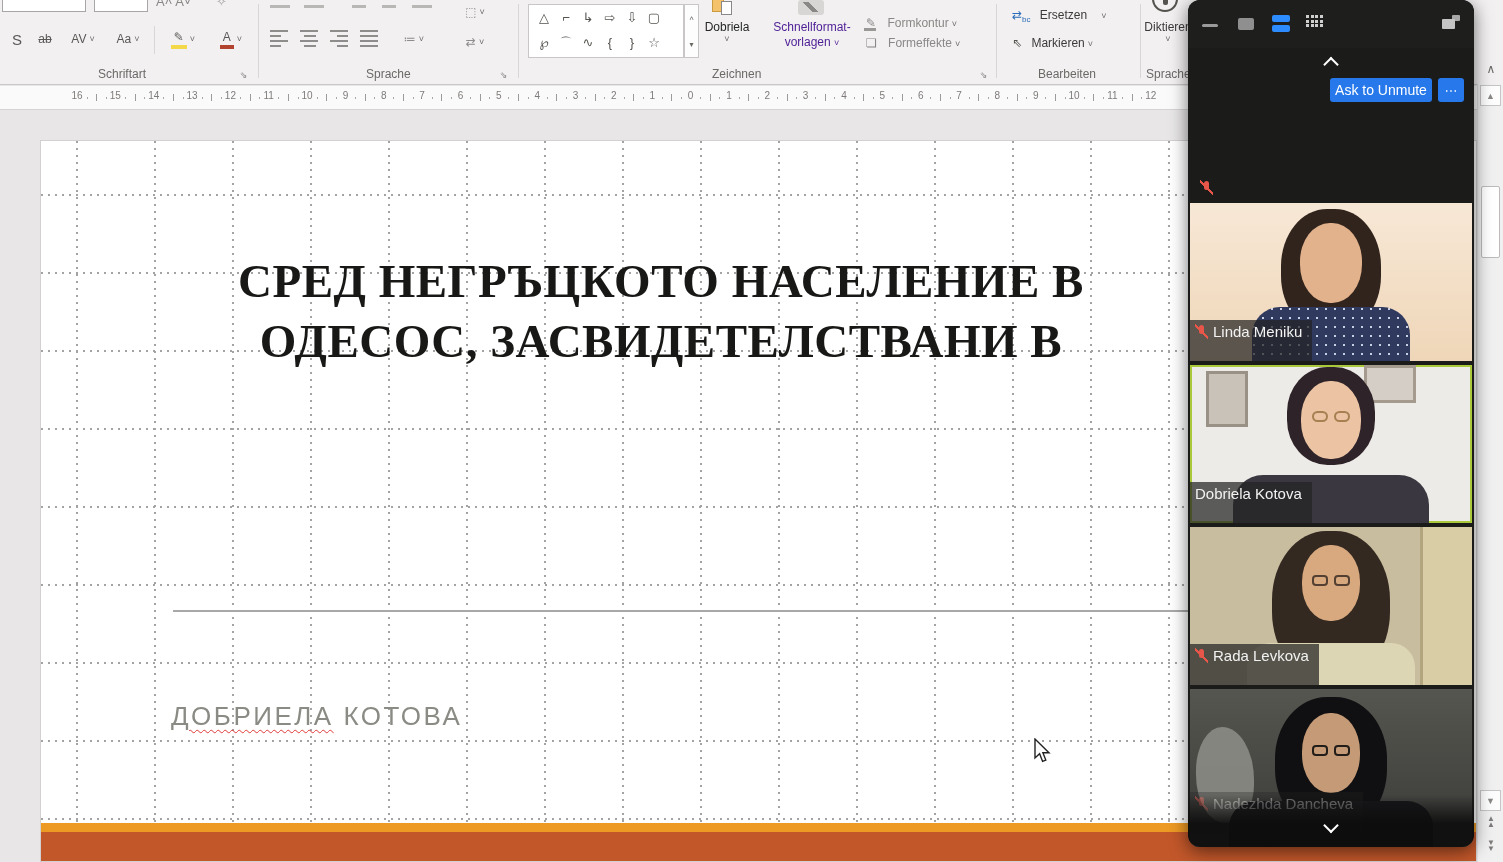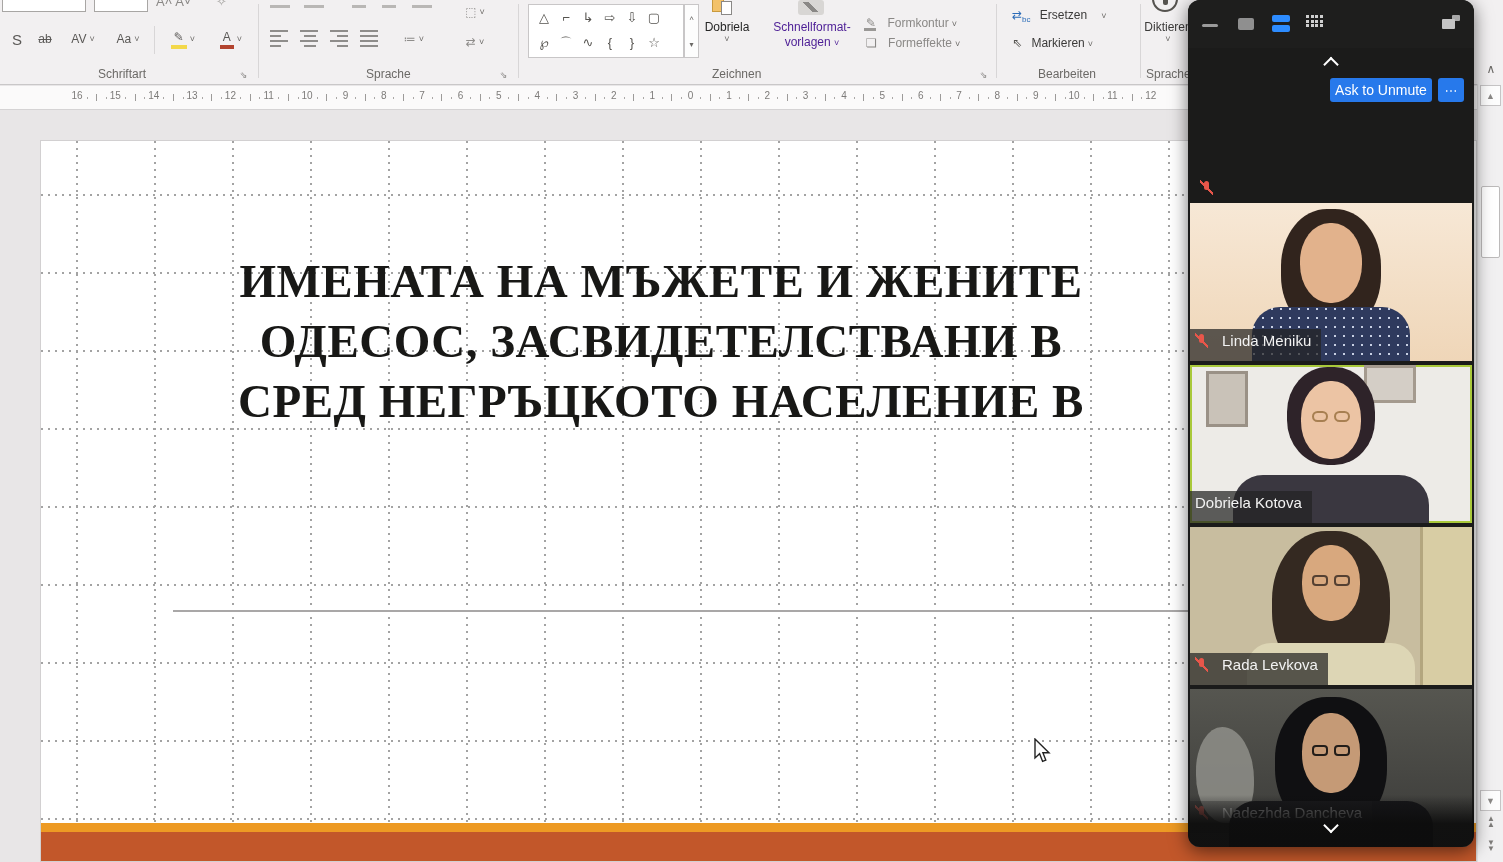--- a/index.html
+++ b/index.html
@@ -102,21 +102,21 @@
   .micm { position:relative; width:13px; height:15px; display:inline-block; flex:none; }
   .micm::before { content:""; position:absolute; left:4px; top:1px; width:5px; height:9px;
                   background:#e8564a; border-radius:3px; }
   .micm::after { content:""; position:absolute; left:0; top:0; width:13px; height:15px;
                  background:linear-gradient(45deg, transparent 46%, #e8564a 46%, #e8564a 56%, transparent 56%); }
   .zspkmic { position:absolute; left:12px; top:180px; }
   .tiles { position:absolute; left:2px; top:203px; width:282px; }
   .tile { position:relative; width:282px; height:158px; margin-bottom:4px; overflow:hidden; background:#333; }
   .tile.active { outline:2px solid #A9C93A; outline-offset:-2px; }
   .chip { position:absolute; left:0; bottom:0; background:rgba(35,35,35,.72); color:#f2f2f2;
-          font-size:15px; padding:3px 10px 12px 5px; display:flex; align-items:center; gap:14px; z-index:5; }
+          font-size:15px; padding:3px 10px 21px 5px; display:flex; align-items:center; gap:5px; z-index:5; }
   .hair,.face,.body { position:absolute; left:50%; }
   .hair { transform:translateX(-50%); border-radius:46%; }
   .face { transform:translateX(-50%); border-radius:48%; }
   .body { transform:translateX(-50%); bottom:0; }
   .glasses { position:absolute; left:50%; transform:translateX(-50%); display:flex; gap:6px; }
   .glasses i { width:16px; height:11px; border:2px solid rgba(40,30,25,.75); border-radius:4px; }
   
   .av1 { background:linear-gradient(#f7e8d6,#efd6b8); }
   .av1 .hair { top:6px; width:100px; height:124px; background:#31241d; }
   .av1 .face { top:20px; width:62px; height:80px; background:#e2b28c; }
@@ -413,25 +413,28 @@
       <span class="rnum" style="left: 1103.45px;">11</span>
       <i class="rtick" style="left: 1131.65px;"></i>
       <i class="rdot" style="left: 1122.05px;"></i>
       <i class="rdot" style="left: 1141.25px;"></i>
       <span class="rnum" style="left: 1141.8px;">12</span>
     </div>
 
   <div class="canvas">
     <div class="slide">
       <div class="slide-title">
-        <div>ИМЕНАТА НА МЪЖЕТЕ И ЖЕНИТЕ</div>
+        <div>СРЕД НЕГРЪЦКОТО НАСЕЛЕНИЕ В</div>
         <div>ОДЕСОС, ЗАСВИДЕТЕЛСТВАНИ В</div>
-        <div>СРЕД НЕГРЪЦКОТО НАСЕЛЕНИЕ В</div>
       </div>
       <div class="divider"></div>
+      <div class="author">
+        <span class="sp1">ДОБРИЕЛА</span>
+        <span>КОТОВА</span>
+      </div>
       <div class="band-light"></div>
       <div class="band-dark"></div>
     </div>
     <svg class="cursor" width="22" height="26" viewBox="0 0 22 26">
       <path d="M3 1 L3 20 L7.6 15.8 L10.6 23.4 L13.8 22.1 L10.9 14.7 L17 14.7 Z" fill="#fdfdfd" stroke="#222" stroke-width="1.4"></path>
     </svg>
   </div>
 
   <div class="sbcol">
     <div class="sbbtn" style="top:1px;">▲</div>

